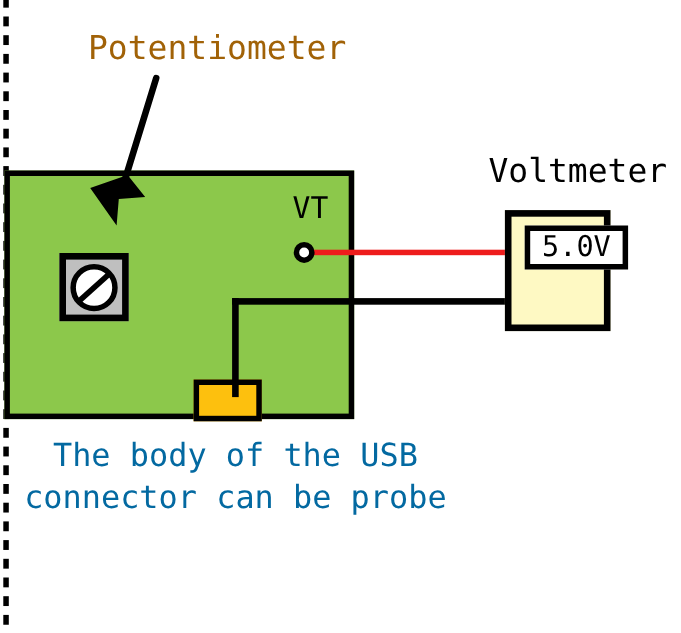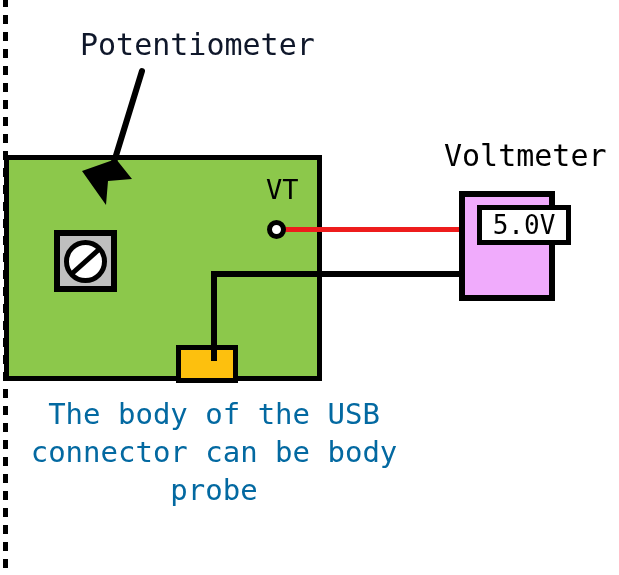--- a/index.html
+++ b/index.html
@@ -131,40 +131,40 @@
     height: 165px;
     z-index: 7;
   }
   
   .label-potentiometer {
     position: absolute;
     left: 80px;
     top: 28px;
     font-size: 30px;
     line-height: 34px;
-    color: #0f172a;
+    color: #a16207;
     white-space: nowrap;
   }
   
   .label-voltmeter {
     position: absolute;
     left: 444px;
     top: 139px;
     font-size: 30px;
     line-height: 34px;
     color: #000000;
     white-space: nowrap;
   }
   .voltmeter-body {
     position: absolute;
     left: 459px;
     top: 191px;
     width: 96px;
     height: 110px;
-    background: #f0abfc;
+    background: #fef9c3;
     border: 6px solid #000000;
     box-sizing: border-box;
     z-index: 8;
   }
   .voltmeter-display {
     position: absolute;
     left: 12px;
     top: 8px;
     width: 94px;
     height: 40px;
@@ -232,17 +232,16 @@
 
   <div class="label-voltmeter">Voltmeter</div>
   <div class="voltmeter-body">
     <div class="voltmeter-display">
       <span class="voltmeter-reading">5.0V</span>
     </div>
   </div>
 
   <div class="caption">
     <span class="caption-line">The body of the USB</span>
-    <span class="caption-line">connector can be body</span>
-    <span class="caption-line">probe</span>
+    <span class="caption-line">connector can be probe</span>
   </div>
 
 </div>
 
 </body></html>

